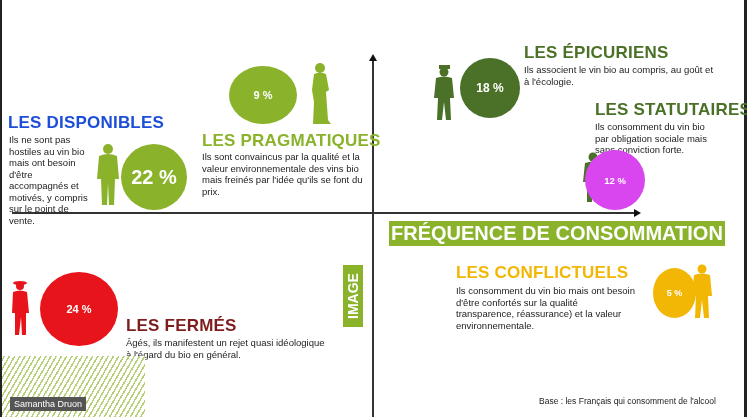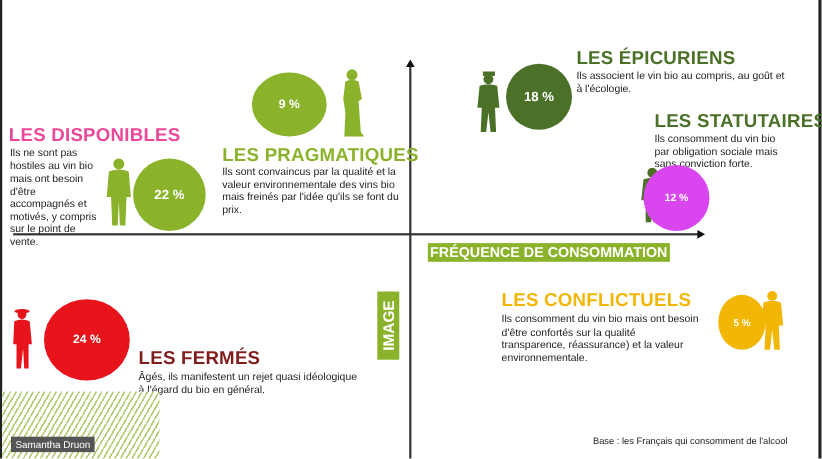--- a/index.html
+++ b/index.html
@@ -7,21 +7,21 @@
   .frame-l { position:absolute; left:0; top:0; width:2px; height:417px; background:#222; }
   .frame-r { position:absolute; right:0; top:0; width:3px; height:417px; background:#222; }
   .abs { position:absolute; }
   .title { font-weight:bold; font-size:17px; letter-spacing:0.2px; white-space:nowrap; }
   .desc { font-size:9.5px; line-height:11.5px; color:#222; }
   .circle { position:absolute; border-radius:50%; color:#fff; font-weight:bold; display:flex; align-items:center; justify-content:center; }
   .axis-h { position:absolute; left:12px; top:212px; width:624px; height:1.5px; background:#333; }
   .axis-h-arrow { position:absolute; left:634px; top:209px; width:0; height:0; border-top:4px solid transparent; border-bottom:4px solid transparent; border-left:7px solid #111; }
   .axis-v { position:absolute; left:372px; top:60px; width:1.5px; height:357px; background:#333; }
   .axis-v-arrow { position:absolute; left:369px; top:54px; width:0; height:0; border-left:4px solid transparent; border-right:4px solid transparent; border-bottom:7px solid #111; }
-  .freq-label { position:absolute; left:389px; top:221px; background:#8ab32b; color:#fff; font-weight:bold; font-size:13px; padding:1px 2px; white-space:nowrap; }
+  .freq-label { position:absolute; left:389px; top:221px; background:#8ab32b; color:#fff; font-weight:bold; font-size:20px; padding:1px 2px; white-space:nowrap; }
   .image-label { position:absolute; left:343px; top:265px; width:20px; height:62px; background:#8ab32b; color:#fff; font-weight:bold; font-size:14px; display:flex; align-items:center; justify-content:center; }
   .image-label span { transform:rotate(-90deg); white-space:nowrap; display:block; }
   .hatch { position:absolute; left:2px; top:356px; width:143px; height:61px;
     background: repeating-linear-gradient(-60deg, #fff 0px, #fff 3px, #b8cf7a 3px, #b8cf7a 4.5px); }
   .credit { position:absolute; left:10px; top:397px; background:#555; color:#fff; font-size:9px; padding:2px 4px; }
   .base { position:absolute; left:539px; top:396px; font-size:8.5px; color:#222; white-space:nowrap; }
   svg.person { position:absolute; }
 </style>
 </head>
 <body>
@@ -31,29 +31,29 @@
 
 <div class="axis-h"></div>
 <div class="axis-h-arrow"></div>
 <div class="axis-v"></div>
 <div class="axis-v-arrow"></div>
 <div class="freq-label">FRÉQUENCE DE CONSOMMATION</div>
 <div class="image-label">
     <span>IMAGE</span>
   </div>
 
-<div class="abs title" style="left:8px;top:113px;color:#ec4899;">LES DISPONIBLES</div>
+<div class="abs title" style="left:8px;top:113px;color:#1d4ed8;">LES DISPONIBLES</div>
 <div class="abs desc" style="left:9px;top:134px;width:85px;">Ils ne sont pas hostiles au vin bio mais ont besoin d'être accompagnés et motivés, y compris sur le point de vente.</div>
 <svg class="person" style="left:94px;top:143px;" width="28" height="64" viewBox="0 0 28 64">
   <g fill="#8ab32b">
       <circle cx="14" cy="6" r="5"></circle>
       <path d="M5 13 Q14 9 23 13 L25 36 L21 36 L20 62 L15 62 L14 40 L13 62 L8 62 L7 36 L3 36 Z"></path>
     </g>
 </svg>
-<div class="circle" style="left:121px;top:144px;width:66px;height:66px;background:#8ab32b;font-size:12px;">
+<div class="circle" style="left:121px;top:144px;width:66px;height:66px;background:#8ab32b;font-size:20px;">
     <span>22 %</span>
   </div>
 
 <div class="circle" style="left:229px;top:66px;width:68px;height:58px;background:#8ab32b;font-size:11px;">
     <span>9 %</span>
   </div>
 <svg class="person" style="left:307px;top:62px;" width="26" height="64" viewBox="0 0 26 64">
   <g fill="#8ab32b">
       <circle cx="13" cy="6" r="5"></circle>
       <path d="M7 12 Q13 9 19 12 L22 28 L19 30 L21 58 L24 62 L6 62 L7 40 L5 28 Z"></path>

